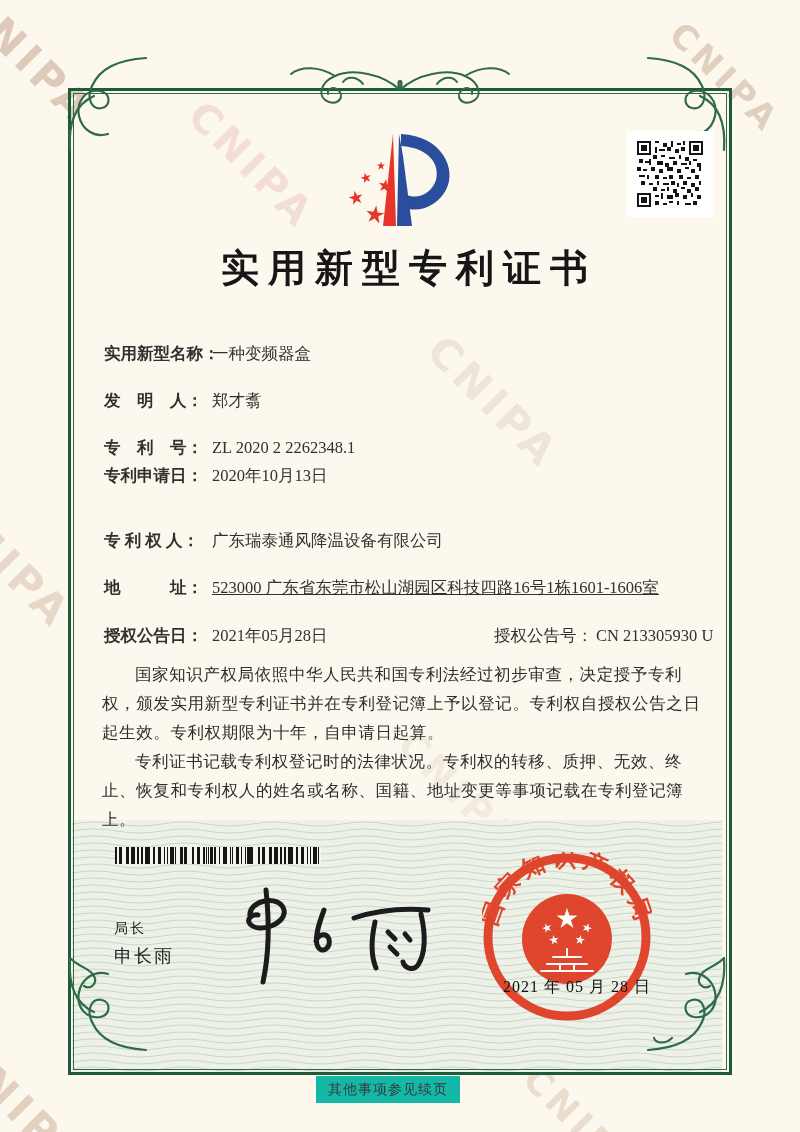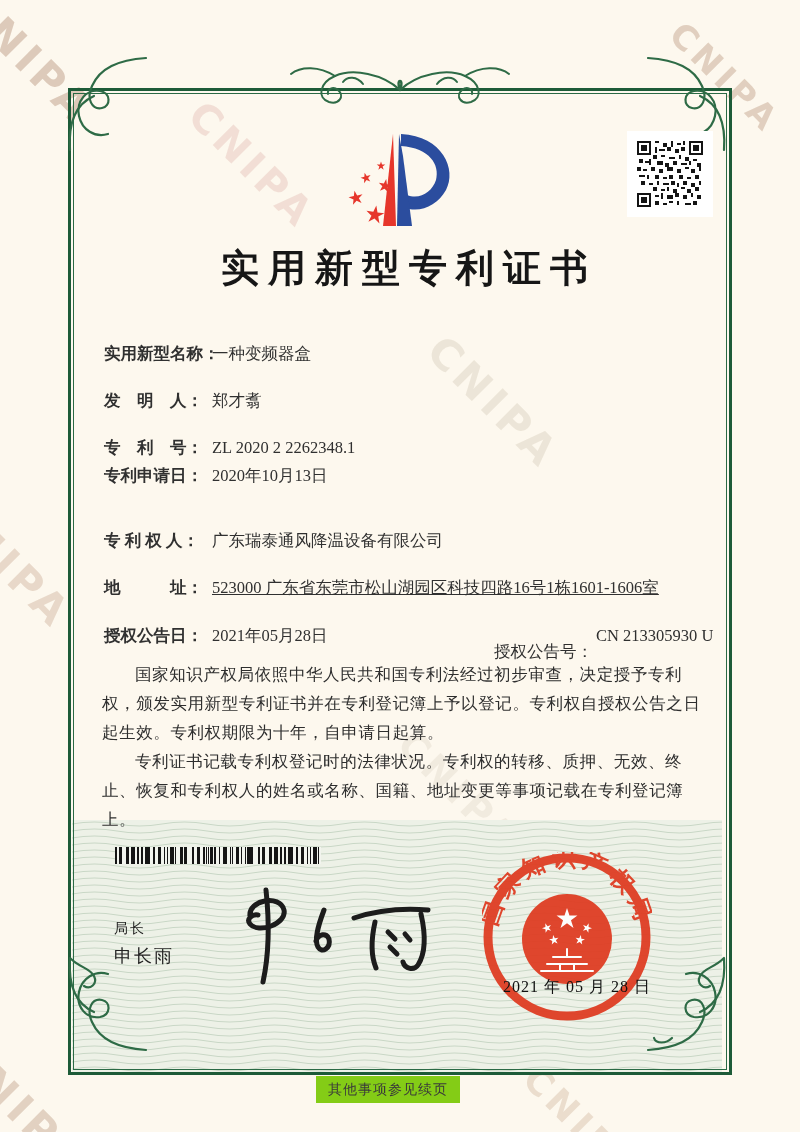--- a/index.html
+++ b/index.html
@@ -33,21 +33,21 @@
   .logo{position:absolute;left:333px;top:126px;width:134px;height:108px;}
   .qr-box{position:absolute;left:627px;top:131px;width:86px;height:86px;background:#fff;
     display:flex;align-items:center;justify-content:center;}
   .title{position:absolute;left:80px;top:243px;width:658px;margin:0;text-align:center;
     font-size:38px;font-weight:bold;letter-spacing:9px;color:#161616;}
   
   .row{position:absolute;left:104px;font-size:16.5px;line-height:24px;white-space:nowrap;}
   .row .lab{color:#303030;font-weight:bold;}
   .row .val{position:absolute;left:108px;color:#303030;white-space:nowrap;}
   .row-addr .val{white-space:normal;width:448px;overflow-wrap:break-word;text-decoration:underline;}
-  .grant-no-lab{position:absolute;left:390px;top:16px;text-align:center;}
+  .grant-no-lab{position:absolute;left:390px;top:0;text-align:center;}
   .grant-no-val{position:absolute;left:492px;top:0;}
   
   .paras{position:absolute;left:102px;top:660px;width:600px;font-size:16.5px;
     line-height:29px;letter-spacing:.6px;color:#2e2e2e;}
   .paras p{margin:0;text-indent:2em;}
   
   .waves{position:absolute;left:72px;top:820px;width:650px;height:252px;}
   
   .barcode{position:absolute;left:115px;top:847px;width:206px;height:17px;
     background:
@@ -60,21 +60,21 @@
   .officer-name{position:absolute;left:114px;top:944px;font-size:18px;letter-spacing:2px;color:#222;
     font-family:"Liberation Sans","DejaVu Sans",sans-serif;}
   .signature{position:absolute;left:228px;top:884px;width:215px;height:105px;}
   
   .seal{position:absolute;left:482px;top:852px;width:170px;height:170px;opacity:.93;}
   .seal-date{position:absolute;left:503px;top:977px;font-size:16px;letter-spacing:1px;color:#111;
     z-index:6;white-space:nowrap;}
   
   .page-no{position:absolute;left:68px;top:1034px;width:658px;text-align:center;
     font-size:14.5px;letter-spacing:2px;color:#333;}
-  .cont-box{position:absolute;left:316px;top:1076px;width:144px;height:27px;background:#84cc16;
+  .cont-box{position:absolute;left:316px;top:1076px;width:144px;height:27px;background:#14b8a6;
     display:flex;align-items:center;justify-content:center;}
   .cont-box span{font-size:14px;letter-spacing:1px;color:#3a3a3a;}
   .z2{z-index:2}.z3{z-index:3}
 </style>
 </head>
 <body>
 
 <div class="page">
 
   <span class="wm wm1">CNIPA</span>

